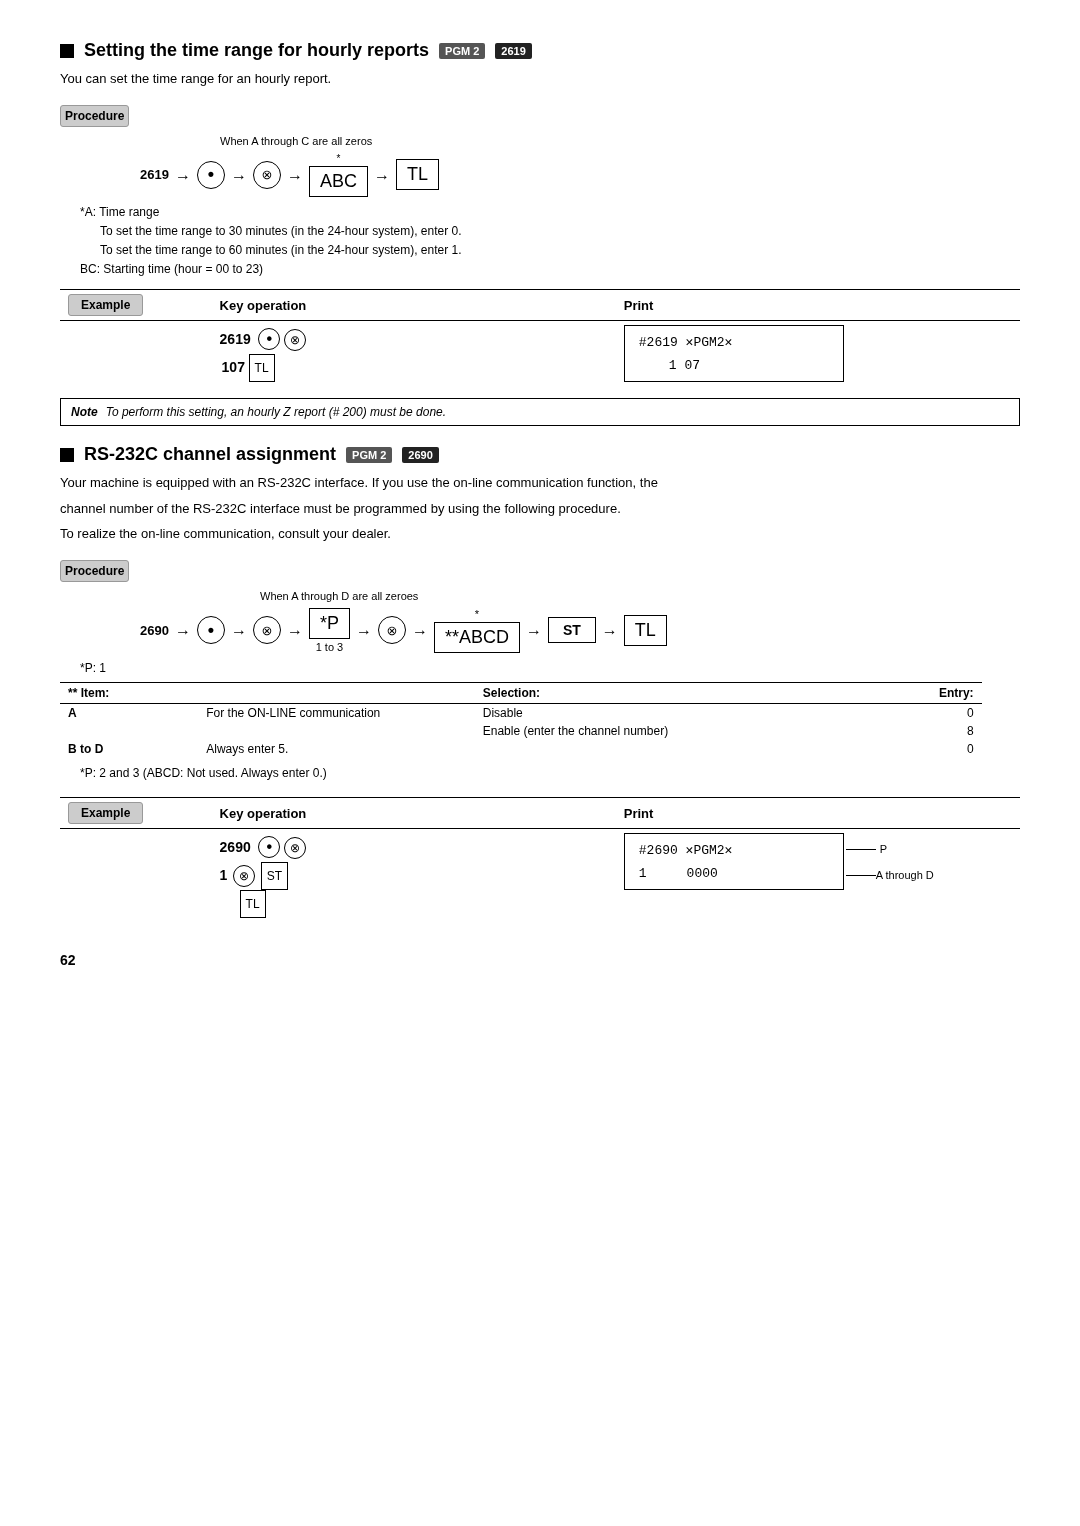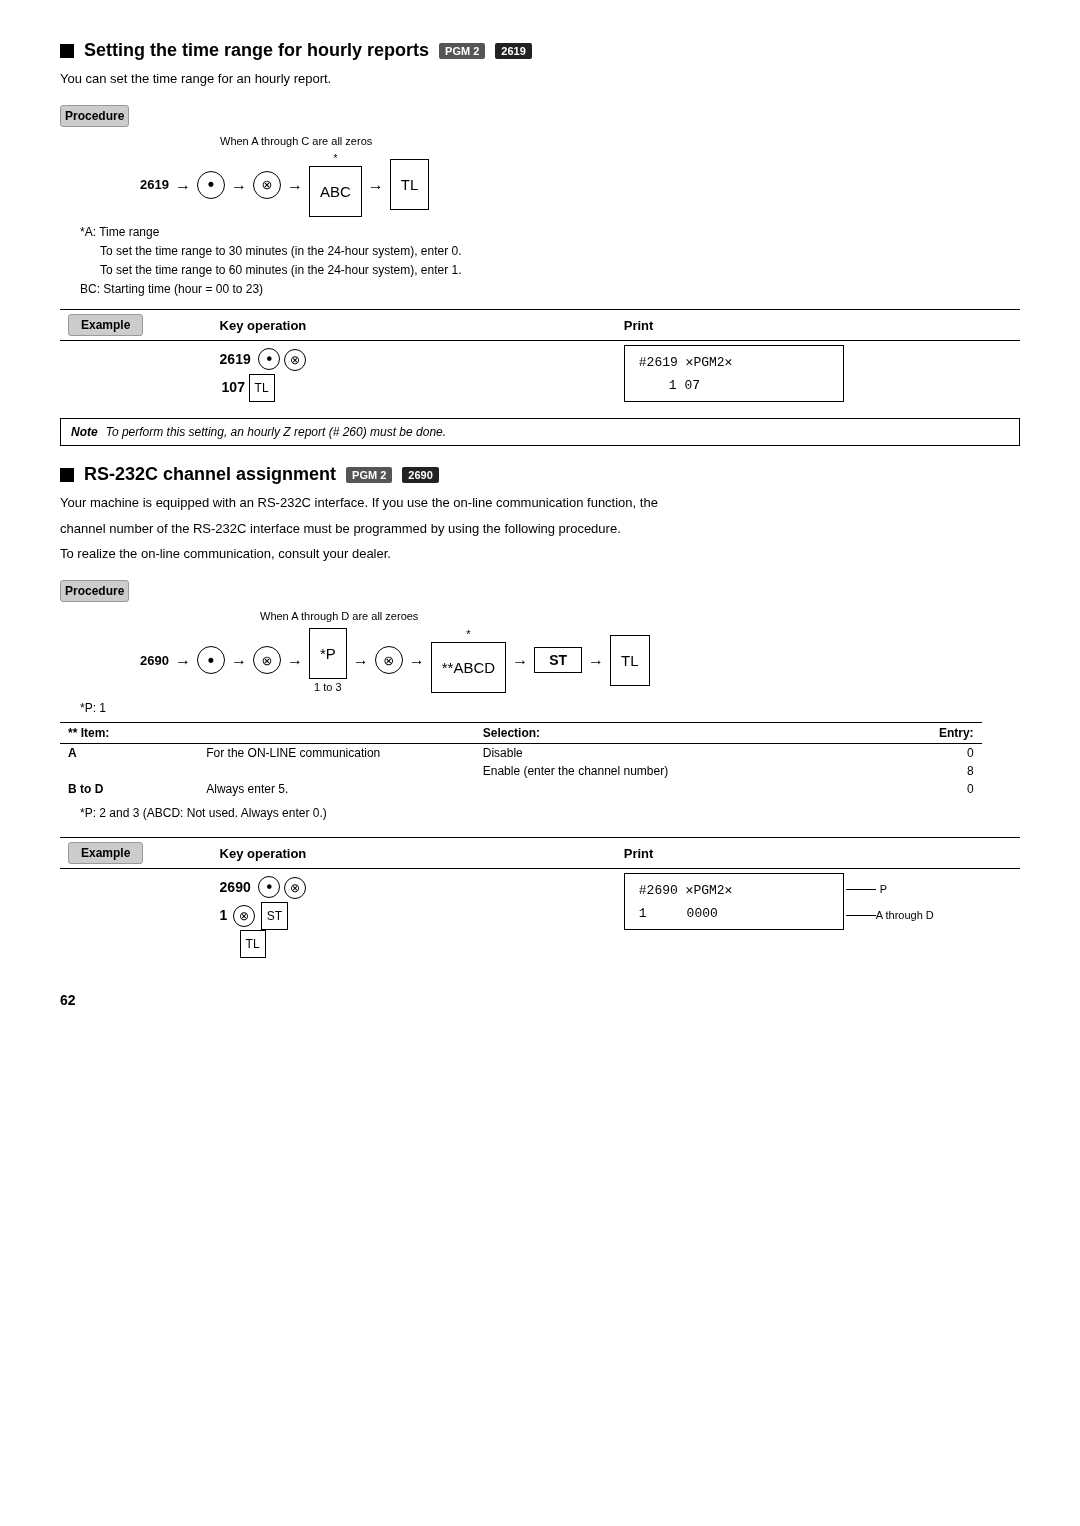--- a/index.html
+++ b/index.html
@@ -60,22 +60,22 @@
     }
     .flow-diagram {
       display: flex;
       align-items: center;
       gap: 4px;
       margin: 6px 0 6px 40px;
       flex-wrap: wrap;
     }
     .flow-box {
       border: 1.5px solid #000;
-      padding: 16px 10px;
-      font-size: 15px;
+      padding: 4px 10px;
+      font-size: 18px;
       min-width: 30px;
       text-align: center;
     }
     .flow-circle {
       border: 1.5px solid #000;
       border-radius: 50%;
       width: 28px;
       height: 28px;
       display: flex;
       align-items: center;
@@ -291,21 +291,21 @@
             <div style="margin-top:8px; margin-left:30px;">1 07</div>
           </div>
         </td>
       </tr>
     </tbody>
   </table>
 
   
   <div class="note-row">
     <span class="note-tag">Note</span>
-    <span class="note-text">To perform this setting, an hourly Z report (# 260) must be done.</span>
+    <span class="note-text">To perform this setting, an hourly Z report (# 200) must be done.</span>
   </div>
 
 </div>
 
 <div class="section-divider">
 
   <div class="section-title">
     <span class="black-square"></span>
     <span>RS-232C channel assignment</span>
     <span class="badge">PGM 2</span>

